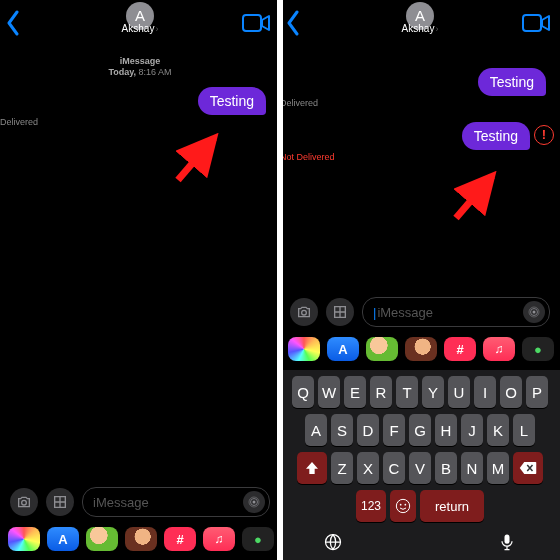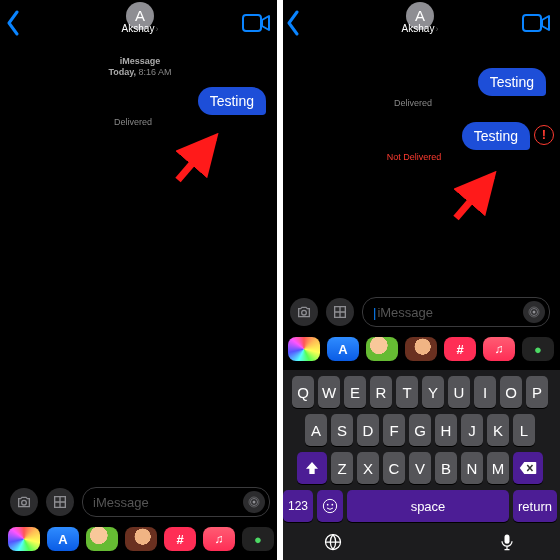--- a/index.html
+++ b/index.html
@@ -14,24 +14,24 @@
   .back svg{width:16px;height:26px;}
   .cam{position:absolute;right:10px;top:12px;color:#0a84ff;}
   .cam svg{width:28px;height:22px;}
   .avatar{position:absolute;left:50%;top:2px;transform:translateX(-50%);width:28px;height:28px;border-radius:50%;background:#8e8e93;color:#fff;text-align:center;line-height:28px;font-size:15px;}
   .contact{position:absolute;left:50%;top:23px;transform:translateX(-50%);font-size:10px;color:#fff;white-space:nowrap;}
   .contact .chev{color:#555;font-size:9px;margin-left:1px;}
   
   .thread{position:absolute;left:0;right:0;top:48px;color:#fff;}
   .stamp{font-size:9px;color:#888;text-align:center;line-height:1.25;margin-top:8px;}
   .stamp .b{color:#aaa;font-weight:600;}
-  .bubble{background:#1d4ed8;color:#fff;font-size:14px;padding:6px 12px;border-radius:15px;display:inline-block;}
+  .bubble{background:#6d28d9;color:#fff;font-size:14px;padding:6px 12px;border-radius:15px;display:inline-block;}
   .out{ text-align:right;padding-right:14px;margin-top:8px;}
   .out .bubble{border-bottom-right-radius:4px;}
-  .status{font-size:9px;color:#888;text-align:center;padding-right:14px;margin-top:2px;}
+  .status{font-size:9px;color:#888;text-align:left;padding-right:14px;margin-top:2px;}
   .status.err{color:#ff3b30;}
   .failrow{position:relative;padding-right:30px;}
   .failrow .excl{position:absolute;right:6px;top:3px;width:18px;height:18px;border:1.5px solid #ff3b30;border-radius:50%;color:#ff3b30;text-align:center;line-height:17px;font-size:13px;font-weight:700;}
   
   .arrow{position:absolute;width:60px;height:60px;}
   .arrow svg{width:60px;height:60px;}
   
   .inputbar{position:absolute;left:0;right:0;height:36px;display:flex;align-items:center;gap:8px;padding:0 10px;box-sizing:border-box;}
   .roundbtn{width:28px;height:28px;border-radius:50%;background:#2c2c2e;color:#8e8e93;display:flex;align-items:center;justify-content:center;flex:none;}
   .roundbtn svg{width:16px;height:16px;}
@@ -48,27 +48,27 @@
   .memoji1{background:radial-gradient(circle at 40% 35%,#f8c89a 35%,#6b3 36%);}
   .memoji2{background:radial-gradient(circle at 55% 40%,#f0b484 35%,#6a3020 36%);}
   .search{background:#ff2d55;} .search::after{content:"#";}
   .music{background:linear-gradient(#ff5c73,#ff2d55);} .music::after{content:"♫";font-size:12px;}
   .money{background:#222;color:#4cd964;} .money::after{content:"●";}
   
   .kbd{position:absolute;left:0;right:0;bottom:0;background:#1c1c1e;padding:6px 3px 4px;}
   .krow{display:flex;justify-content:center;gap:4px;margin-bottom:6px;}
   .key{background:#545458;color:#fff;height:32px;border-radius:5px;display:flex;align-items:center;justify-content:center;font-size:15px;box-shadow:0 1px 0 #000;}
   .key.letter{width:22px;}
-  .key.dark{background:#4c1d95;}
+  .key.dark{background:#7f1d1d;}
   .key.shift{width:30px;}
   .key.bksp{width:30px;}
   .key.num{width:30px;font-size:12px;}
   .key.emoji{width:26px;}
   .key.space{flex:1;font-size:13px;}
-  .key.ret{width:44px;font-size:13px;}
+  .key.ret{width:64px;font-size:13px;}
   .kfoot{display:flex;justify-content:space-between;padding:4px 40px 0;color:#fff;}
   .kfoot svg{width:20px;height:20px;}
 </style>
 </head>
 <body>
 
 <div class="stage">
 
   <div class="phone left">
     <div class="hdr">
@@ -262,21 +262,20 @@
       <div class="krow">
         <div class="key dark num">123</div>
         <div class="key dark emoji">
           <svg width="16" height="16" viewBox="0 0 24 24">
               <circle cx="12" cy="12" r="10" fill="none" stroke="#fff" stroke-width="1.5"></circle>
               <circle cx="8.5" cy="10" r="1.3" fill="#fff"></circle>
               <circle cx="15.5" cy="10" r="1.3" fill="#fff"></circle>
               <path d="M7.5 15 q4.5 4 9 0" fill="none" stroke="#fff" stroke-width="1.5"></path>
             </svg>
         </div>
-        <div class="key dark space">space</div>
         <div class="key dark ret">return</div>
       </div>
       <div class="kfoot">
         <span><svg viewBox="0 0 24 24">
               <circle cx="12" cy="12" r="9" fill="none" stroke="#fff" stroke-width="1.5"></circle>
               <path d="M3 12h18 M12 3a14 14 0 0 1 0 18 M12 3a14 14 0 0 0 0 18" fill="none" stroke="#fff" stroke-width="1.5"></path>
             </svg></span>
         <span><svg viewBox="0 0 24 24">
               <rect x="9" y="3" width="6" height="11" rx="3" fill="#fff"></rect>
               <path d="M6 11a6 6 0 0 0 12 0 M12 17v4 M9 21h6" fill="none" stroke="#fff" stroke-width="1.5"></path>

